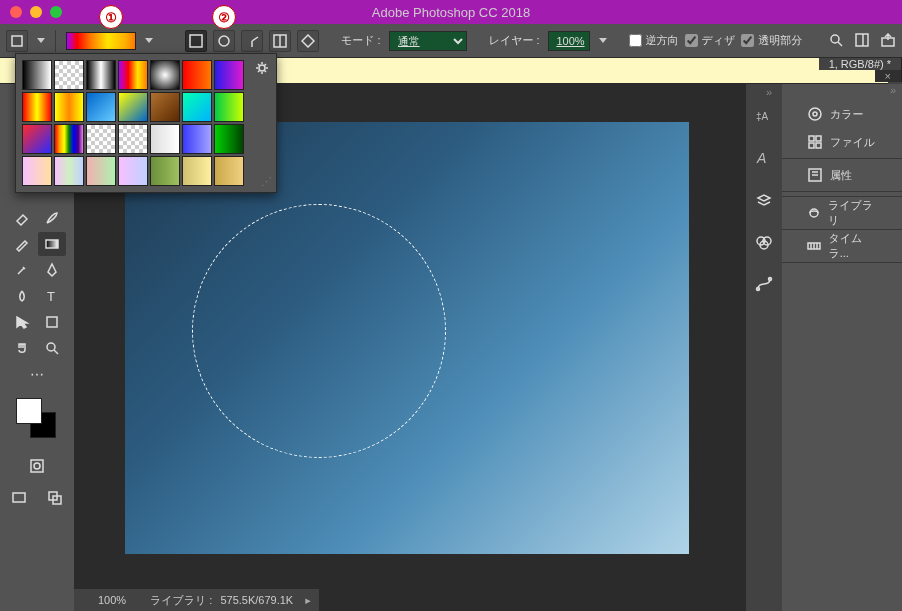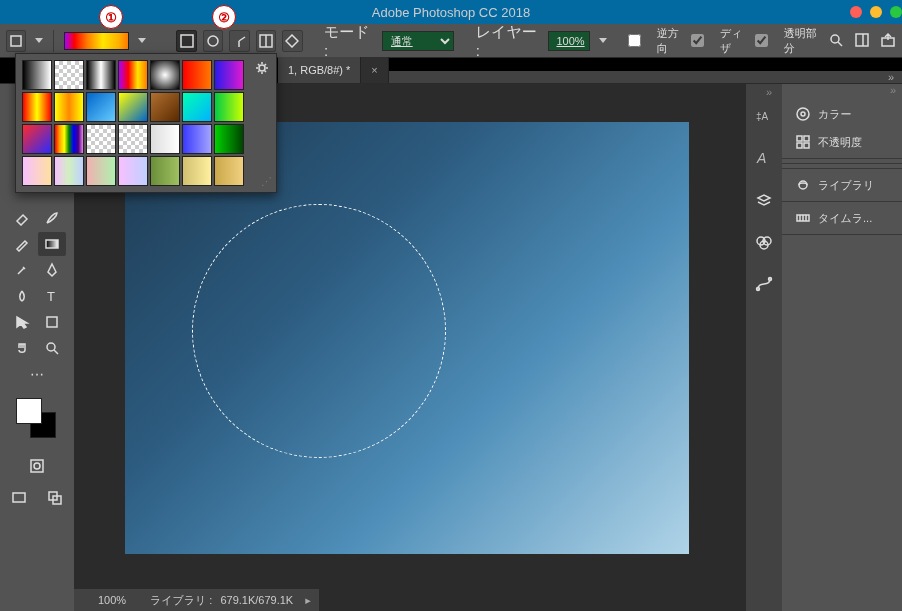--- a/index.html
+++ b/index.html
@@ -1,38 +1,38 @@
 <!DOCTYPE html>
 <html><head>
 <meta charset="utf-8">
 <style>
   * { box-sizing: border-box; margin: 0; padding: 0; }
   body { font-family: "Hiragino Kaku Gothic ProN", "メイリオ", sans-serif; font-size: 11px; color: #ddd; background: #323232; width: 902px; height: 611px; overflow: hidden; position: relative; }
   
-  .titlebar { height: 24px; background: #0369a1; display:flex; align-items:center; position:relative;justify-content:flex-end; }
+  .titlebar { height: 24px; background: #a21caf; display:flex; align-items:center; position:relative; }
   .traffic { display:flex; gap:8px; padding-left:10px; }
   .dot { width:12px; height:12px; border-radius:50%; }
   .dot.r{background:#ff5f57;} .dot.y{background:#febc2e;} .dot.g{background:#28c840;}
   .title { position:absolute; left:0; right:0; text-align:center; font-size:13px; color:#ccc; pointer-events:none;}
   
   .optbar { height:34px; background:#535353; display:flex; align-items:center; padding:0 6px; gap:6px; border-bottom:1px solid #2a2a2a;}
   .gradprev { width:70px; height:18px; background:linear-gradient(90deg,#a900ff 0%,#ff0000 15%,#ff7a00 35%,#ffe600 60%,#ffb200 85%,#ff7a00 100%); border:1px solid #222; }
   .caret { width:0;height:0;border-left:4px solid transparent;border-right:4px solid transparent;border-top:5px solid #ccc; margin-left:3px;}
   .iconbtn { width:22px;height:22px;border:1px solid #3a3a3a;background:#4b4b4b;display:inline-flex;align-items:center;justify-content:center;border-radius:2px;}
   .iconbtn.active{background:#2f2f2f;border-color:#222;}
   .sep { width:1px; height:22px; background:#3a3a3a; margin:0 4px;}
-  .optlabel{color:#ddd;font-size:15px;margin:2px 2px;}
+  .optlabel{color:#ddd;font-size:11px;margin:2px 2px;}
   select,.txtin{background:#14532d;color:#ddd;border:1px solid #2a2a2a;height:20px;font-size:11px;padding:0 4px;text-decoration:underline;}
   select{width:78px;}
   .txtin{width:42px;text-align:right;}
-  .chk{display:inline-flex;align-items:center;gap:16px;font-size:11px;}
+  .chk{display:inline-flex;align-items:center;gap:4px;font-size:11px;}
   .chk input{accent-color:#999;}
   .optright{margin-left:auto;display:flex;gap:10px;}
   
-  .tabbar{height:26px;background:#000000;display:flex;align-items:flex-end;border-bottom:1px solid #2a2a2a;}
+  .tabbar{height:26px;background:#fef9c3;display:flex;align-items:flex-end;border-bottom:1px solid #2a2a2a;flex-direction:column;}
   .tabbar .spacer{width:278px;}
   .tab{height:26px;display:flex;align-items:center;padding:0 10px;font-size:11px;color:#ddd;background:#2f2f2f;border-right:1px solid #222;gap:6px;}
   .tab .x{color:#aaa;}
   
   .main { position:relative; height:calc(611px - 24px - 34px - 26px); display:flex; }
   .toolbar { width:74px; background:#535353; padding-top:6px; display:flex; flex-direction:column; align-items:center; gap:2px; position:relative;}
   .toolrow{display:flex;gap:2px;}
   .tool{width:28px;height:24px;display:flex;align-items:center;justify-content:center;border-radius:2px;color:#ddd;}
   .tool.sel{background:#3a3a3a;}
   .toolbar .fgbg{position:relative;width:42px;height:42px;margin-top:10px;}
@@ -43,21 +43,21 @@
   .canvaswrap{flex:1;background:#2b2b2b;display:flex;align-items:center;justify-content:center;position:relative;overflow:hidden;}
   .canvas{width:564px;height:432px;background:linear-gradient(135deg,#1e3a52 0%,#2c5b7f 35%,#4e8eb8 65%,#b0d4e8 100%);position:relative;margin-top:-20px;margin-left:-6px;}
   .marquee{position:absolute;width:254px;height:254px;border-radius:50%;border:1px dashed #fff;left:67px;top:82px;}
   .statusbar{position:absolute;bottom:0;left:0;height:22px;background:#424242;display:flex;align-items:center;padding:0 8px;gap:8px;font-size:11px;color:#ccc;}
   .statusbar .zoom{width:60px;text-align:center;}
   
   .dock{width:36px;background:#424242;display:flex;flex-direction:column;align-items:center;padding-top:22px;gap:22px;}
   .dock .di{width:20px;height:20px;color:#bbb;display:flex;align-items:center;justify-content:center;}
   
   .panels{width:120px;background:#535353;display:flex;flex-direction:column;}
-  .pgroup{border-bottom:1px solid #383838;padding:2px 4px;}
+  .pgroup{border-bottom:1px solid #383838;padding:2px 16px;}
   .prow{display:flex;align-items:center;gap:6px;height:28px;padding:0 8px;color:#ddd;font-size:11px;}
   .prow .pic{width:18px;height:18px;display:flex;align-items:center;justify-content:center;}
   .phdr{height:14px;display:flex;justify-content:flex-end;padding-right:6px;color:#888;}
   
   .picker{position:absolute;top:53px;left:15px;width:262px;height:140px;background:#535353;border:1px solid #2a2a2a;box-shadow:0 4px 10px rgba(0,0,0,.5);z-index:50;padding:6px;display:flex;gap:6px;}
   .pgrid{display:grid;grid-template-columns:repeat(7,30px);grid-auto-rows:30px;gap:2px;flex:1;overflow:hidden;}
   .gsw{width:30px;height:30px;border:1px solid #222;}
   .picker .side{display:flex;flex-direction:column;gap:6px;align-items:center;}
   .picker .gear{color:#ccc;}
   
@@ -277,21 +277,21 @@
     </div>
   </div>
 
   <div class="canvaswrap">
     <div class="canvas">
       <div class="marquee"></div>
     </div>
     <div class="statusbar">
       <span class="zoom">100%</span>
       <span>ライブラリ :</span>
-      <span>679.1K/679.1K</span>
+      <span>575.5K/679.1K</span>
       <span style="color:#aaa;margin-left:4px;">▸</span>
     </div>
   </div>
 
   <div class="dock">
     <div class="phdr" style="position:absolute;top:2px;right:124px;">»</div>
     <div class="di">
         <svg width="18" height="18">
           <text x="1" y="13" font-size="10" fill="#bbb" stroke="none">‡A</text>
         </svg>
@@ -336,24 +336,34 @@
         </div>
       <div class="prow">
           <span class="pic">
             <svg width="16" height="16">
               <rect x="2" y="2" width="5" height="5"></rect>
               <rect x="9" y="2" width="5" height="5"></rect>
               <rect x="2" y="9" width="5" height="5"></rect>
               <rect x="9" y="9" width="5" height="5"></rect>
             </svg>
           </span>
-          <span>不透明度</span>
+          <span>ファイル</span>
         </div>
     </div>
     <div class="pgroup">
+      <div class="prow">
+          <span class="pic">
+            <svg width="16" height="16">
+              <rect x="2" y="2" width="12" height="12"></rect>
+              <line x1="5" y1="5" x2="11" y2="5"></line>
+              <line x1="5" y1="8" x2="11" y2="8"></line>
+            </svg>
+          </span>
+          <span>属性</span>
+        </div>
     </div>
     <div class="pgroup">
     </div>
     <div class="pgroup">
       <div class="prow">
           <span class="pic">
             <svg width="16" height="16">
               <path d="M4 8 A4 4 0 1 1 12 8 A4 4 0 1 1 4 8"></path>
               <path d="M4 8 A4 2 0 1 1 12 8"></path>
             </svg>

